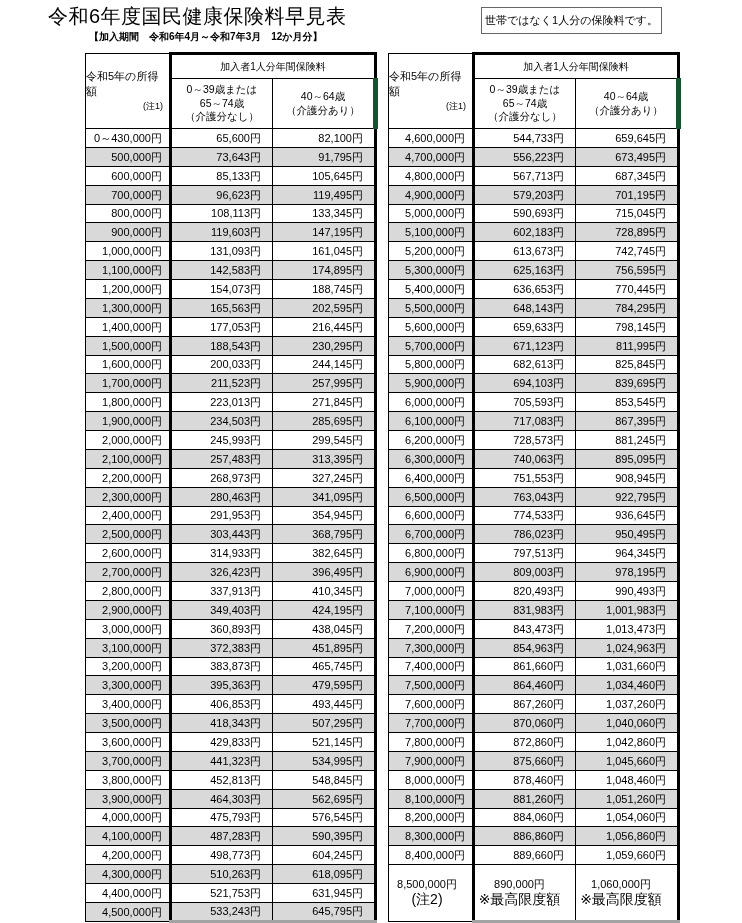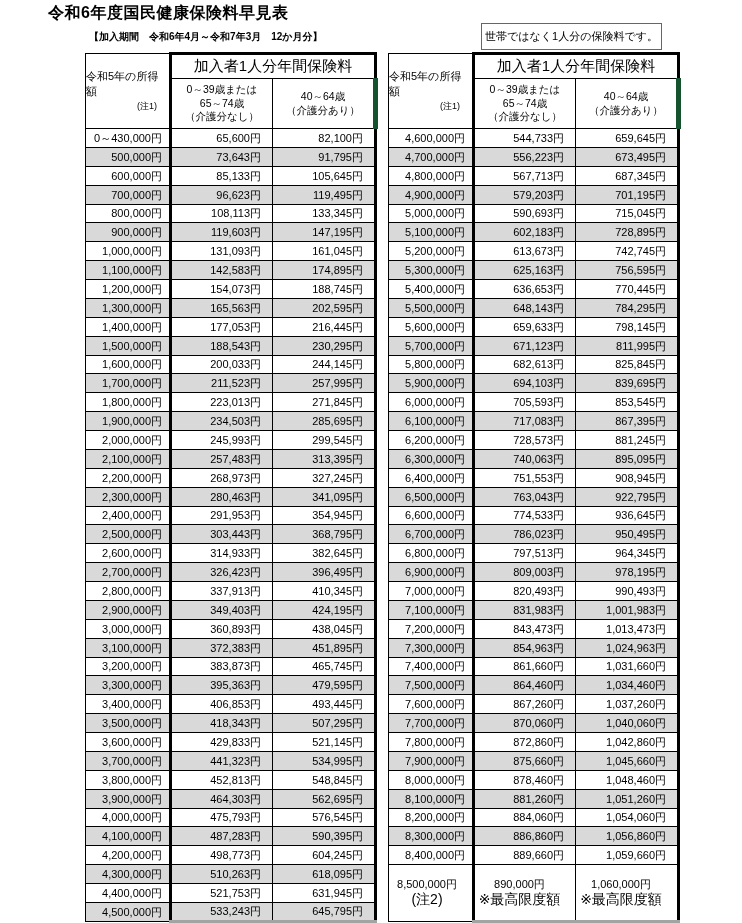--- a/index.html
+++ b/index.html
@@ -4,50 +4,50 @@
 <style>
   * { margin:0; padding:0; box-sizing:border-box; }
   html,body { background:#fff; }
   body {
     width:742px; height:923px; position:relative;
     font-family:"Liberation Sans","DejaVu Sans",sans-serif;
     color:#000;
   }
   .title {
     position:absolute; left:48px; top:3px;
-    font-size:16px; font-weight:700; letter-spacing:0.5px;
+    font-size:20px; font-weight:400; letter-spacing:0.5px;
   }
   .note-box {
-    position:absolute; left:481px; top:23px; width:181px; height:27px;
+    position:absolute; left:481px; top:7px; width:181px; height:27px;
     border:1px solid #666; background:#fff;
     display:flex; align-items:center; justify-content:center;
     font-size:11px;
   }
   .period {
     position:absolute; left:89px; top:30px;
     font-size:10px; font-weight:700;
   }
   .tables { position:absolute; left:85px; top:52px; display:flex; gap:10px; }
   table { border-collapse:collapse; table-layout:fixed; background:#fff; }
   col.c1 { width:85px; } col.c2 { width:102px; } col.c3 { width:103px; }
   th, td { border:1px solid #000; }
   thead th { font-weight:normal; background:#fff; }
   .premium-th {
-    height:25px; font-size:15px; text-align:center; vertical-align:middle;
+    height:25px; font-size:10px; text-align:center; vertical-align:middle;
     border-top:3px solid #000; border-left:3px solid #000; border-right:3px solid #000;
   }
   .age-th {
     height:50px; font-size:10.5px; line-height:1.3;
     white-space:pre-line; text-align:center; vertical-align:middle;
   }
   .age-first { border-left:3px solid #000; }
   .age-second { border-right:5px solid #14532d; }
   .income-th { font-size:11px; vertical-align:middle; }
   .income-th-label { text-align:left; }
-  .income-th-note { font-size:9px; text-align:right; padding-right:12px; margin-top:1px; }
+  .income-th-note { font-size:9px; text-align:right; padding-right:6px; margin-top:1px; }
   tbody td { height:18.88px; font-size:11px; vertical-align:middle; line-height:1.1; }
   td.income { text-align:right; padding-right:7px; }
   td.v1, td.v2 { text-align:right; padding-right:11px; }
   td.v1 { border-left:3px solid #000; }
   td.v2 { border-right:3px solid #000; }
   tbody tr:nth-child(even) { background:#d9d9d9; }
   tbody tr:last-child td.v1,
   tbody tr:last-child td.v2 { border-bottom:3px solid #a3a3a3; }
   tbody tr.max-row { background:#fff; }
   tbody tr.max-row td { height:56.6px;text-align:center; }

